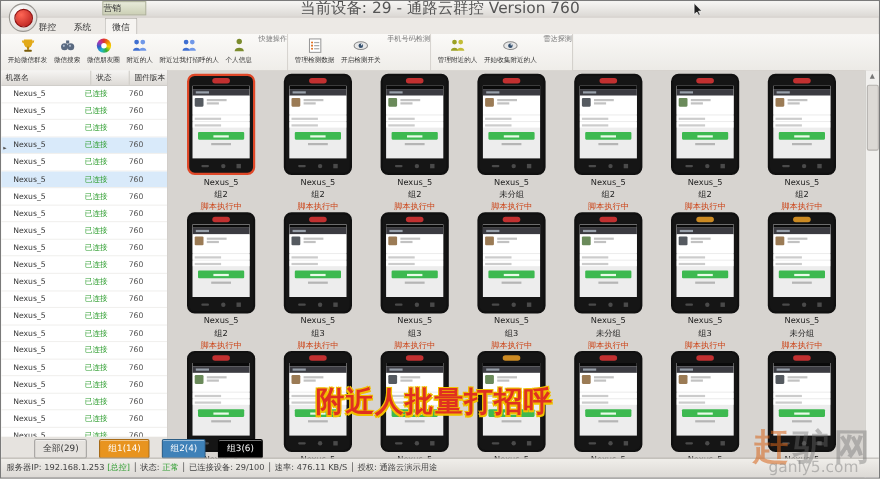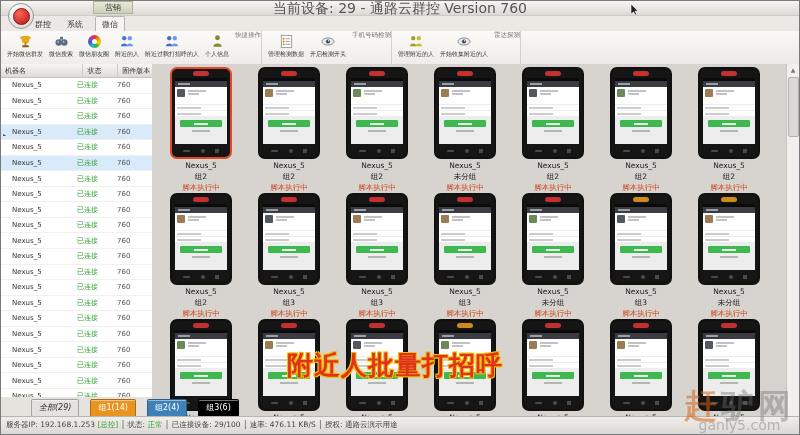--- a/index.html
+++ b/index.html
@@ -18,21 +18,21 @@
     background:radial-gradient(circle at 35% 30%,#ff6655,#b01818);border:1px solid #8d1010}
   #cursor{position:absolute;top:2px;right:160px;z-index:7}
   #tabrow{position:absolute;top:14px;left:0;right:0;height:16px}
   .menutab{position:absolute;top:3px;font-size:8px;color:#333;padding:1px 6px}
   #tab-qunkong{left:28px}
   #tab-xitong{left:60px}
   #tab-weixin{left:94px;top:1px;height:14px;line-height:13px;background:#f6f4f1;
     border:1px solid #b8b5b0;border-bottom:none;border-radius:2px 2px 0 0}
   #ctxtab{position:absolute;top:0;left:92px;width:40px;height:13px;z-index:8;
     background:linear-gradient(#e7ead9,#ccd0b6);border:1px solid #afb39a;
-    font-size:8px;text-align:center;line-height:12px;color:#333;box-sizing:border-box}
+    font-size:8px;line-height:12px;color:#333;box-sizing:border-box}
 
   
   #ribbon{position:absolute;top:30px;left:0;right:0;height:33px;display:flex;
     background:linear-gradient(#f9f8f6,#eceae6);border-bottom:1px solid #c2bfba}
   .rgroup{height:100%;border-right:1px solid #d4d1cc;display:flex;flex-direction:row;
     background:linear-gradient(#fbfaf8,#efede9)}
   .rbuttons{flex:1;display:flex;align-items:flex-start;padding:2px 3px 0}
   .rbtn{display:flex;flex-direction:column;align-items:center;padding:0 3px;cursor:default}
   .ricon{height:16px;display:flex;align-items:center}
   .rlabel{font-size:6px;color:#333;white-space:nowrap;margin-top:1px}
@@ -405,21 +405,21 @@
   <div class="trow">
     <div class="c-name"><span class="nm">Nexus_5</span></div>
     <div class="c-status">已连接</div>
     <div class="c-fw">760</div>
   </div>
 </div>
 </div>
 <div id="panelfoot"></div>
 
 <div id="groupbtns">
-  <div class="gbtn" style="background: rgb(229, 226, 222); color: rgb(51, 51, 51); font-style: italic;">全部(29)</div>
+  <div class="gbtn" style="background: rgb(229, 226, 222); color: rgb(51, 51, 51);">全部(29)</div>
   <div class="gbtn" style="background: rgb(232, 148, 31); color: rgb(255, 255, 255);">组1(14)</div>
   <div class="gbtn" style="background: rgb(62, 129, 184); color: rgb(255, 255, 255);">组2(4)</div>
   <div class="gbtn" style="background: #000000; color: rgb(255, 255, 255);">组3(6)</div>
 </div>
 
 <div id="gridarea">
   <div id="phonegrid">
   <div class="pcell selected">
     <div class="bezel">
       <div class="led" style="background: rgb(194, 48, 48);"></div>

